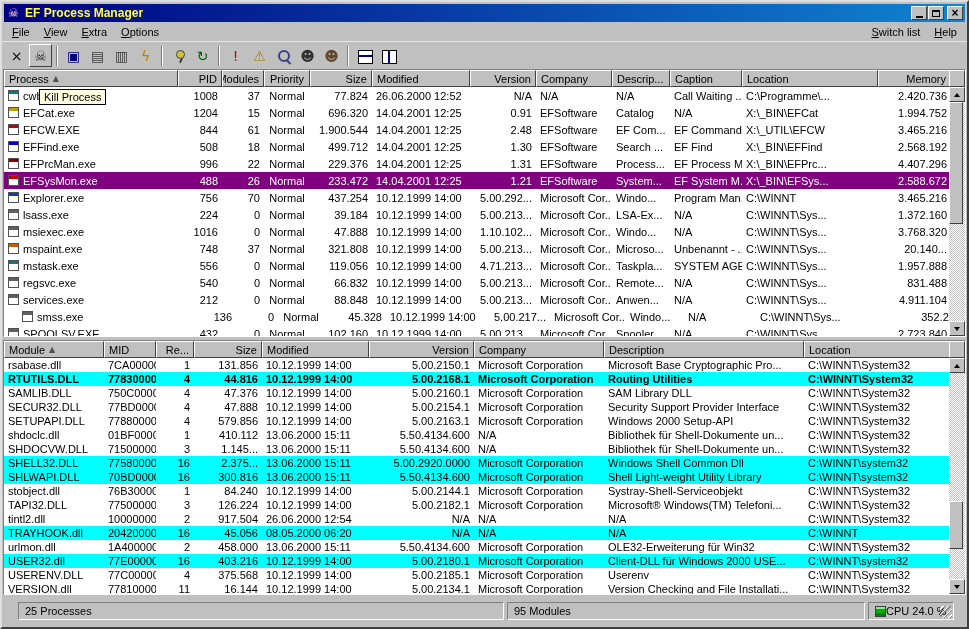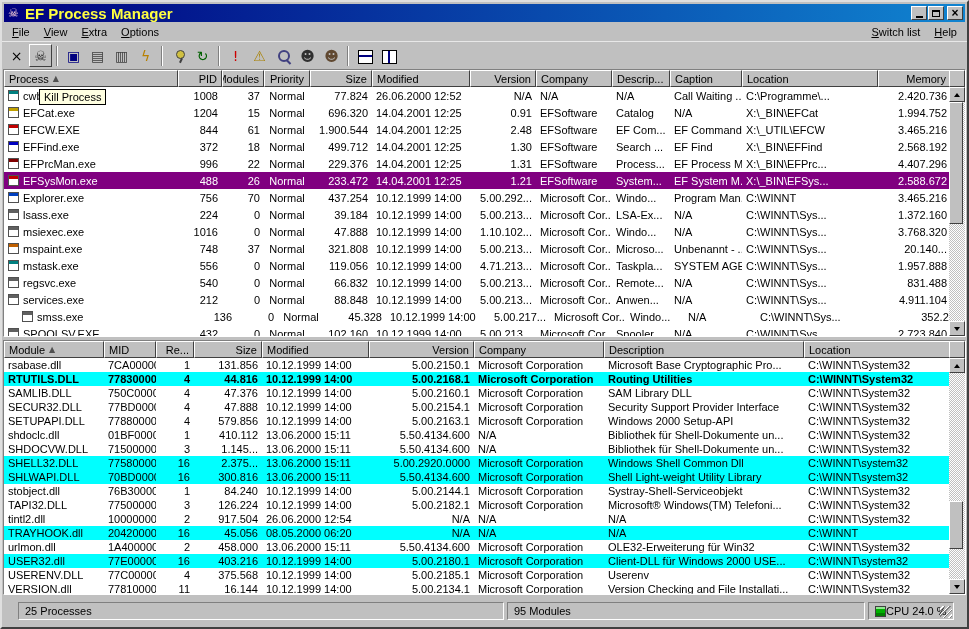--- a/index.html
+++ b/index.html
@@ -7,21 +7,21 @@
   body { font-family:"Liberation Sans","DejaVu Sans",sans-serif; font-size:11px; color:#000; background:#808080; }
 
   .window { position:relative; width:969px; height:629px; display:flex; flex-direction:column;
             background:var(--window-bg,#c0c0c0); border:2px solid; border-color:#dfdfdf #404040 #404040 #dfdfdf; }
 
   
   .titlebar { flex:none; height:18px; margin:2px 2px 0; padding:1px 2px; display:flex; align-items:center; gap:4px;
               background:linear-gradient(to right,var(--titlebar-start,#000080),var(--titlebar-end,#1084d0)); }
   .app-icon { flex:none; width:15px; height:14px; display:flex; align-items:center; justify-content:center;
               font-size:12px; line-height:1; color:#ffd8d8; font-family:"DejaVu Sans",sans-serif; }
-  .title { flex:1; font-weight:bold; font-size:15px; color:var(--title-text,#ffff40); white-space:nowrap; overflow:hidden; }
+  .title { flex:1; font-weight:bold; font-size:12px; color:var(--title-text,#ffff40); white-space:nowrap; overflow:hidden; }
   .winbtns { flex:none; display:flex; align-items:center; }
   .winbtn { width:16px; height:14px; margin-left:1px; background:#c0c0c0; border:1px solid; border-color:#fff #404040 #404040 #fff;
             display:inline-flex; align-items:center; justify-content:center; }
   .winbtn.close { margin-left:3px; }
   .wb-min { width:7px; height:2px; background:#000; margin-top:7px; }
   .wb-max { width:8px; height:7px; border:1px solid #000; border-top:2px solid #000; }
   .wb-close { font-size:12px; font-weight:bold; line-height:10px; }
 
   
   .menubar { flex:none; height:19px; display:flex; align-items:center; padding:0 3px; }
@@ -351,21 +351,21 @@
             <div class="cell pc12 al-right">
               <span>3.465.216</span>
             </div>
           </div>
           <div class="trow" style="height: 17px;">
             <div class="cell pc1 al-left">
               <span class="picon" style="--icc: #0000c0;"></span>
               <span>EFFind.exe</span>
             </div>
             <div class="cell pc2 al-right">
-              <span>372</span>
+              <span>508</span>
             </div>
             <div class="cell pc3 al-right">
               <span>18</span>
             </div>
             <div class="cell pc4 al-center">
               <span>Normal</span>
             </div>
             <div class="cell pc5 al-right">
               <span>499.712</span>
             </div>

